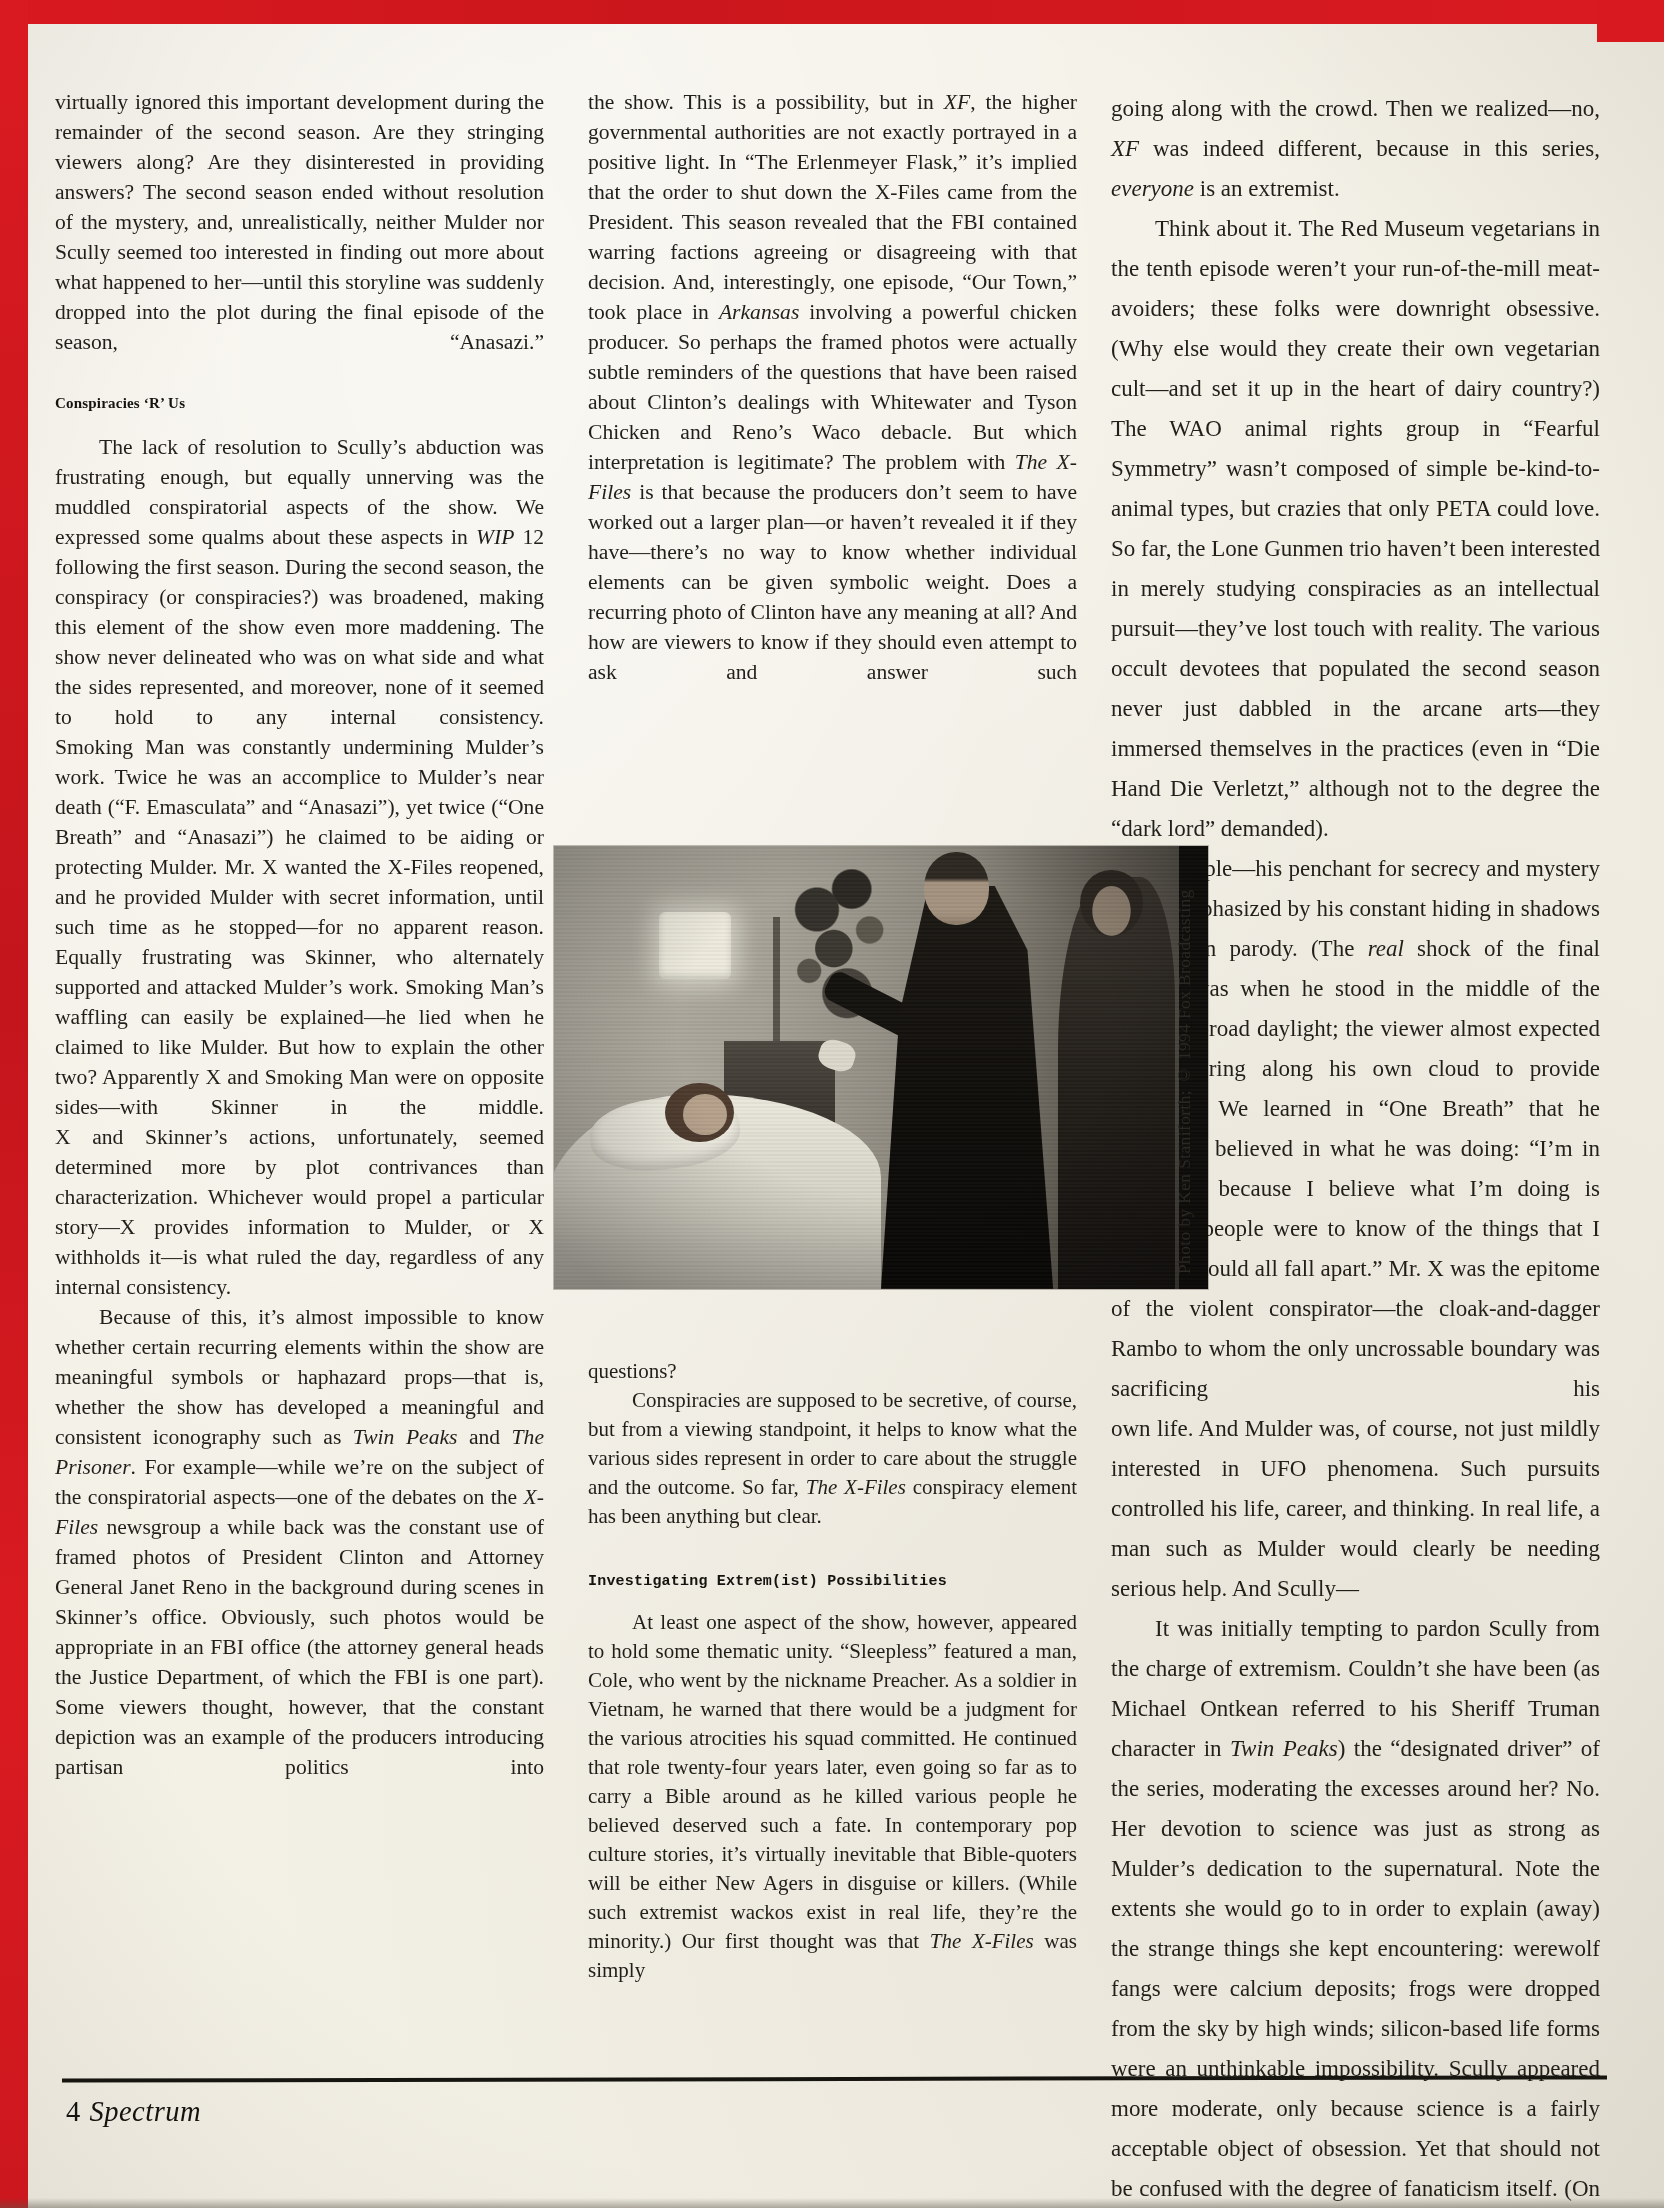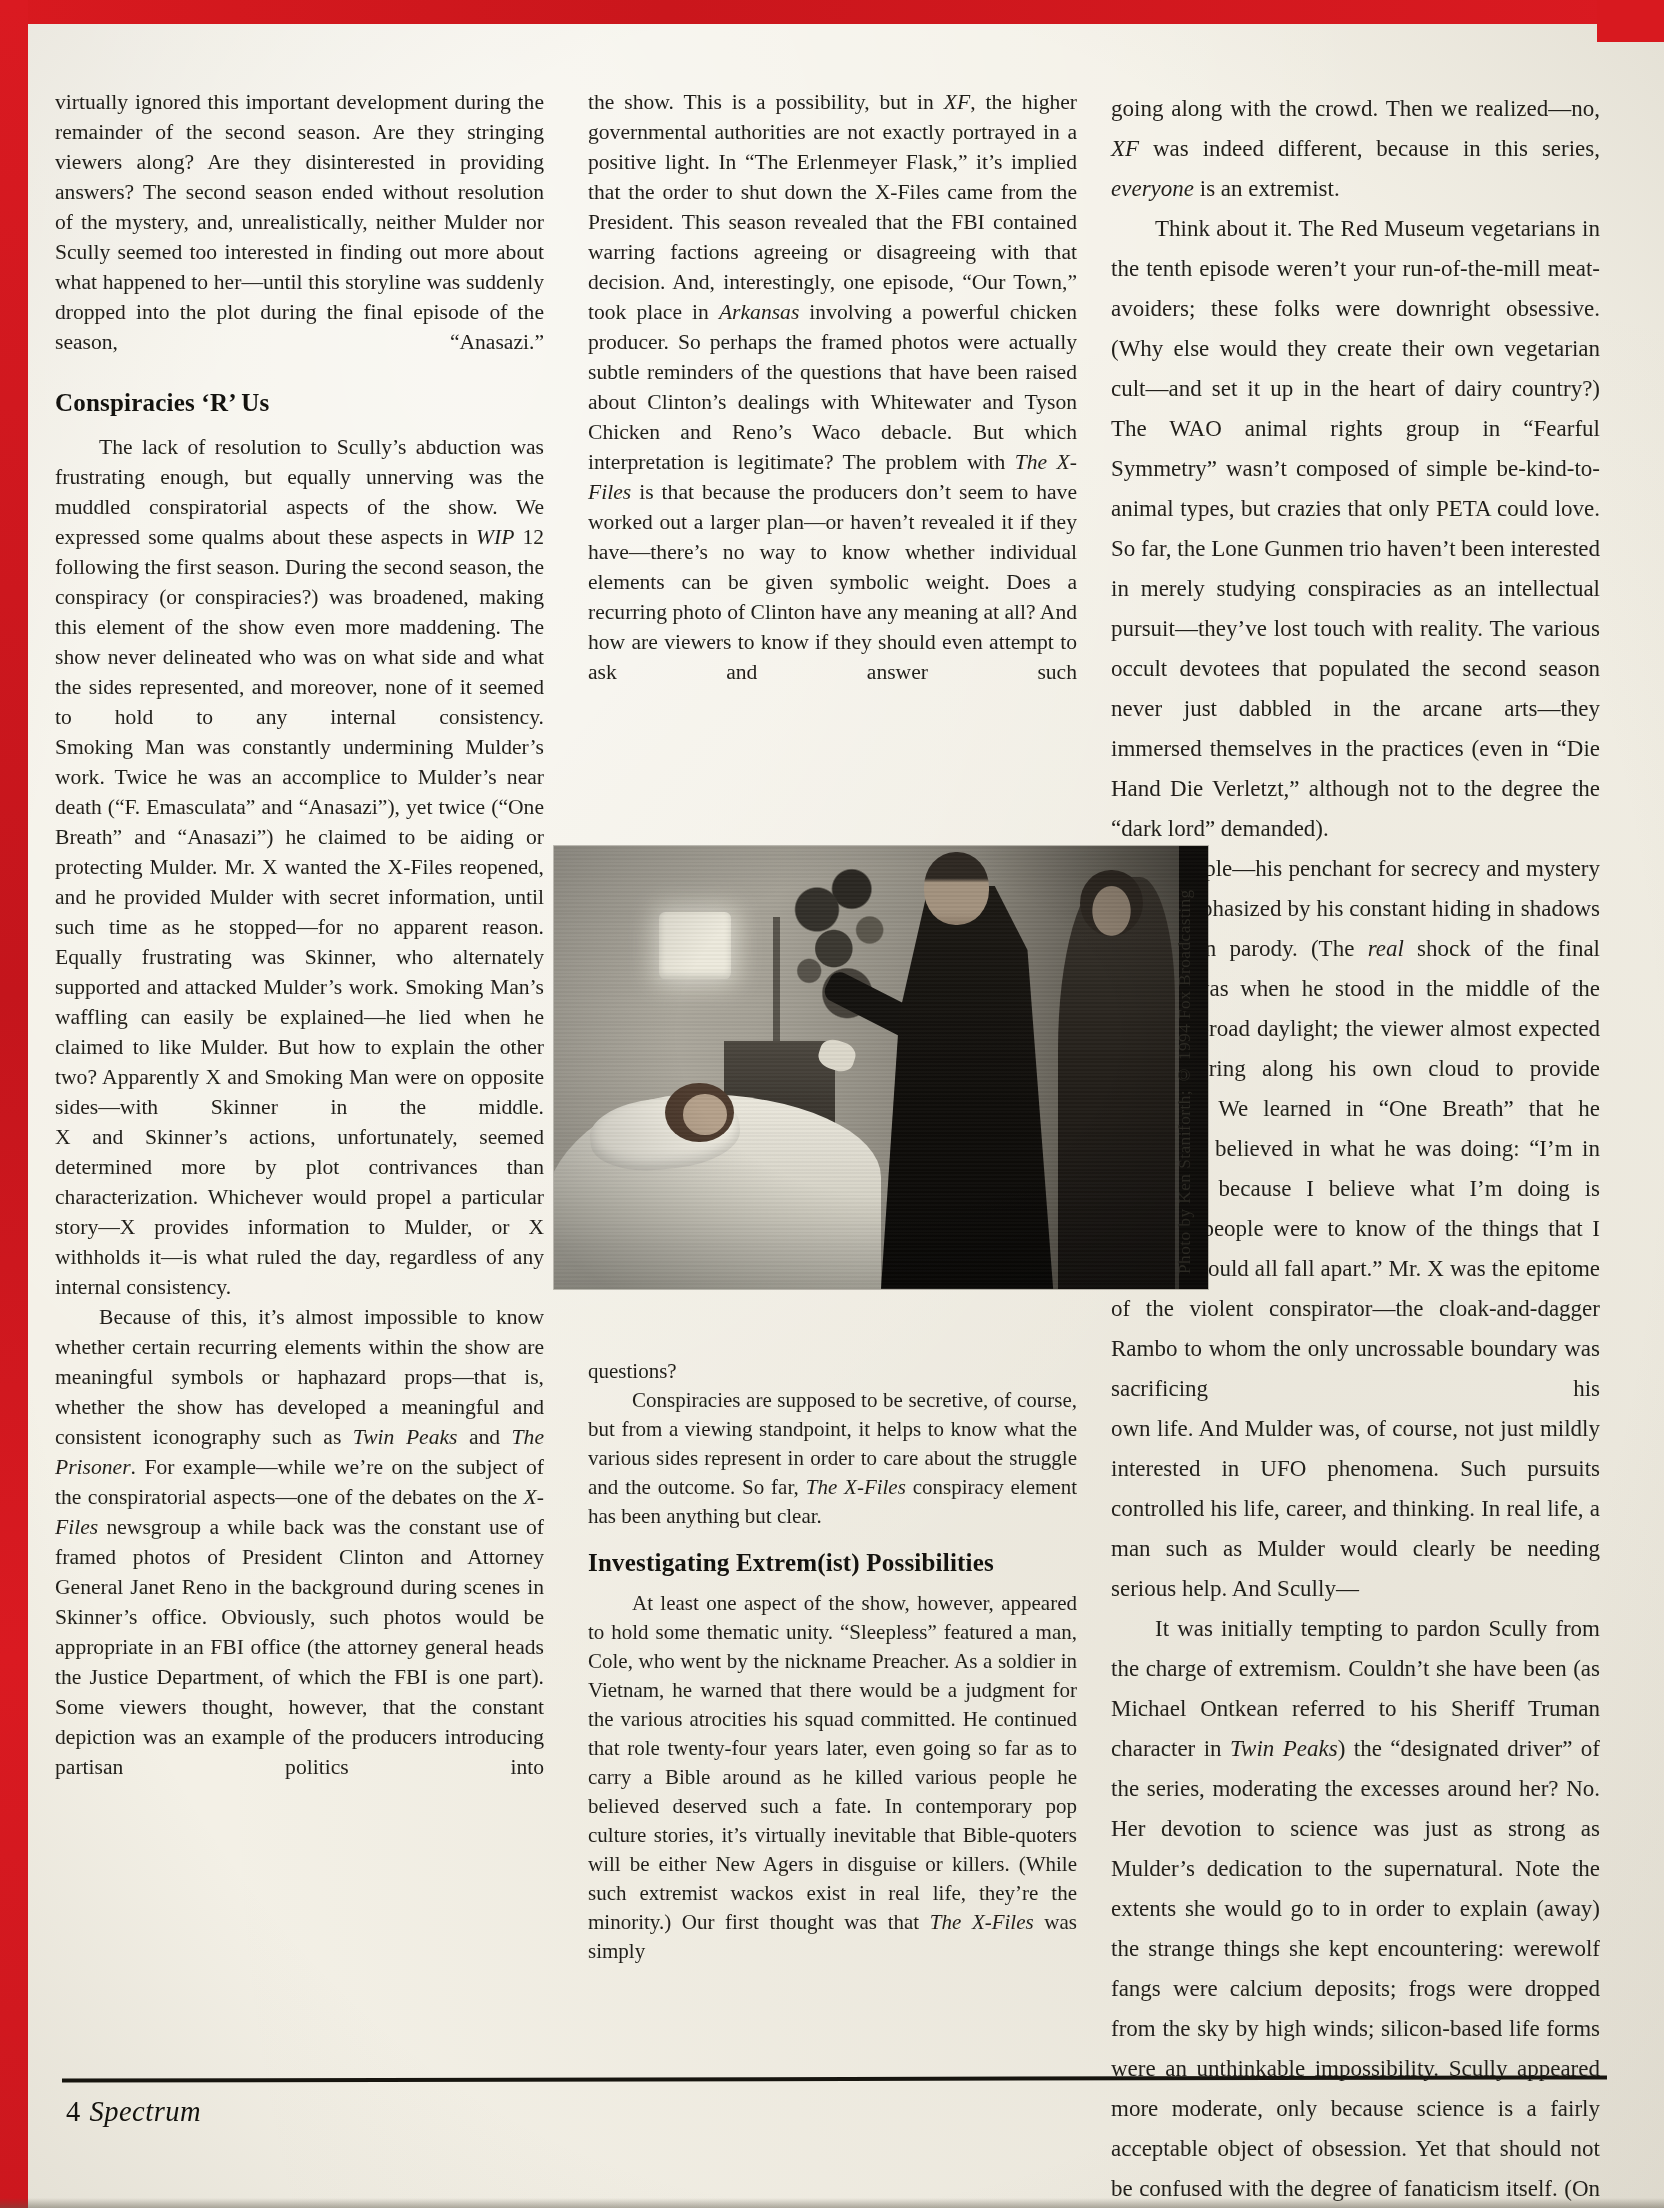--- a/index.html
+++ b/index.html
@@ -32,23 +32,23 @@
   .c-tight{font-size:21px;line-height:29px;}
   .c-col3{font-size:23px;line-height:40px;}
   .col1{left:55px;top:87px;}
   .col2a{left:588px;top:87px;}
   .col2b{left:588px;top:1357px;}
   .col3{left:1111px;top:89px;}
   .ind{text-indent:44px;}
   .cont{text-align-last:justify;}
   .nar-r{margin-right:53px;}   
   .nar-l{margin-left:140px;}   
-  .sechead{font-size:25px;font-weight:bold;margin:31px 0 13.8px 0;
+  .sechead{font-size:15px;font-weight:bold;margin:31px 0 13.8px 0;
     text-align:left;text-indent:0;color:#14130f;letter-spacing:0.2px;}
-  .sechead2{margin:17px 0 12px 0;}
+  .sechead2{margin:36px 0 12px 0;font-family:Liberation Mono, monospace;}
 
   
   .photo{position:absolute;left:514px;top:831px;width:654px;height:443px;
     overflow:hidden;background:#8d897e;box-shadow:0 0 0 0.9px rgba(60,55,45,.35);}
   .photo div{position:absolute;}
   .ph-wall{left:0;top:0;right:0;bottom:0;
     background:linear-gradient(100deg,#b6b2a7 0%,#a5a196 32%,#8a867c 58%,#605c53 78%,#3e3b35 100%);}
   .ph-lamp{left:16%;top:15%;width:11%;height:15%;background:#edeadd;border-radius:6.4px;
     box-shadow:0 0 24px 7.3px rgba(250,247,235,.55), inset 0 -3.7px 7.3px rgba(0,0,0,.15);}
   .ph-flowers{left:36%;top:4%;width:17%;height:42%;

